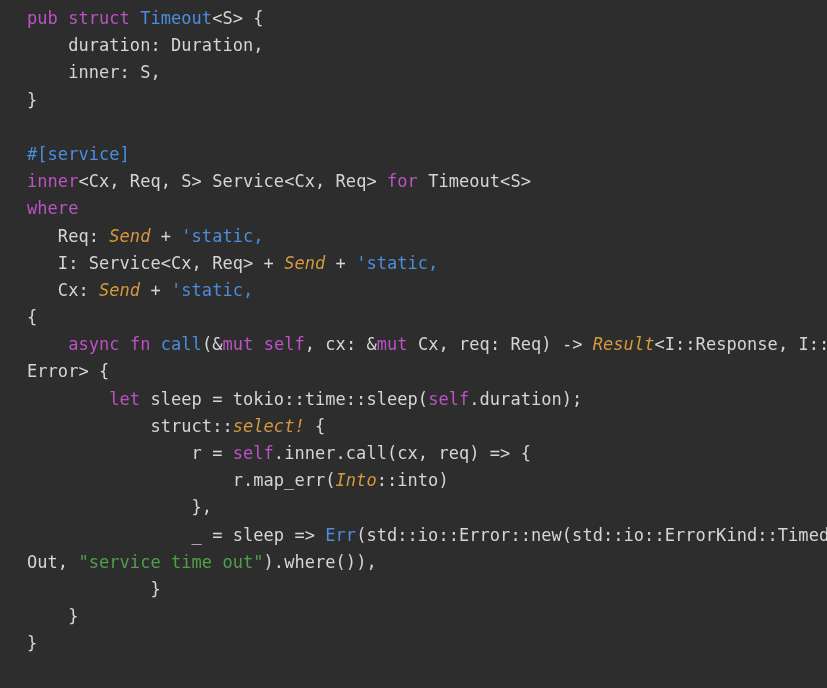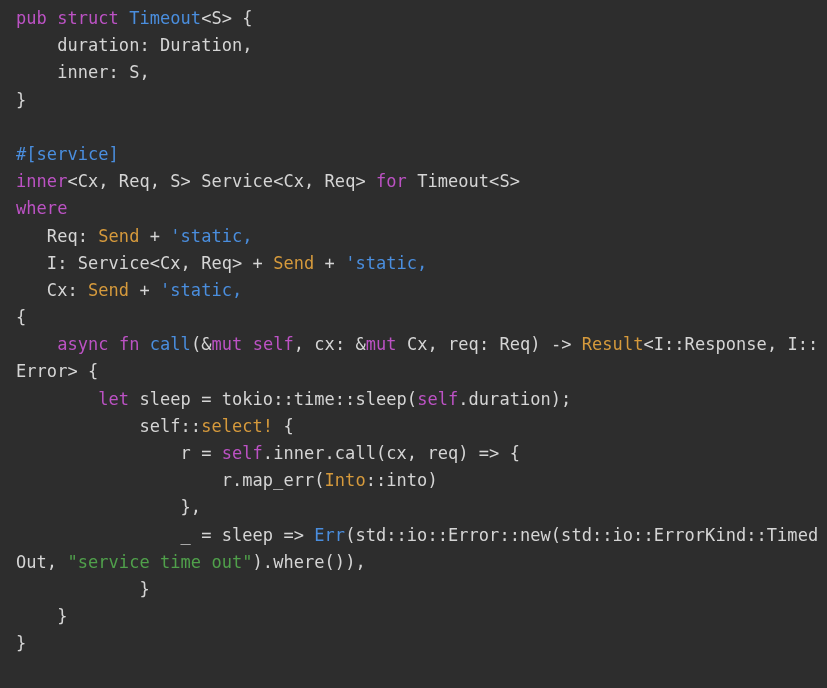--- a/index.html
+++ b/index.html
@@ -9,37 +9,37 @@
   body {
     width: 827px;
     height: 688px;
     overflow: hidden;
     background: var(--term-bg, #2d2d2d);
   }
   .terminal {
     width: 827px;
     height: 688px;
     box-sizing: border-box;
-    padding: 5px 0 0 16px;
+    padding: 5px 0 0 27px;
     background: var(--term-bg, #2d2d2d);
     font-family: "DejaVu Sans Mono", "Liberation Mono", monospace;
     font-size: 17px;
     overflow: hidden;
   }
   .code-line {
     height: 27.2px;
     line-height: 27.2px;
     white-space: pre;
     letter-spacing: 0.05px;
     color: var(--c-default, #d5d5d5);
   }
   .tok-default { color: var(--c-default, #d5d5d5); }
   .tok-keyword { color: var(--c-keyword, #bc52c4); }
   .tok-blue    { color: var(--c-blue, #4a8ede); }
-  .tok-gold    { color: var(--c-gold, #d69a3c); }
+  .tok-gold    { color: var(--c-gold, #d69a3c); font-style: italic; }
   .tok-green   { color: var(--c-green, #50a04b); }
 </style>
 </head>
 <body>
 
 <div class="terminal">
   <div id="code-lines-container">
       <div class="code-line"><span class="tok-keyword">pub struct </span><span class="tok-blue">Timeout</span><span class="tok-default">&lt;S&gt; {</span></div>
       <div class="code-line"><span class="tok-default">    duration: Duration,</span></div>
       <div class="code-line"><span class="tok-default">    inner: S,</span></div>
@@ -48,21 +48,21 @@
       <div class="code-line"><span class="tok-blue">#[service]</span></div>
       <div class="code-line"><span class="tok-keyword">inner</span><span class="tok-default">&lt;Cx, Req, S&gt; Service&lt;Cx, Req&gt; </span><span class="tok-keyword">for</span><span class="tok-default"> Timeout&lt;S&gt;</span></div>
       <div class="code-line"><span class="tok-keyword">where</span></div>
       <div class="code-line"><span class="tok-default">   Req: </span><span class="tok-gold">Send</span><span class="tok-default"> + </span><span class="tok-blue">'static,</span></div>
       <div class="code-line"><span class="tok-default">   I: Service&lt;Cx, Req&gt; + </span><span class="tok-gold">Send</span><span class="tok-default"> + </span><span class="tok-blue">'static,</span></div>
       <div class="code-line"><span class="tok-default">   Cx: </span><span class="tok-gold">Send</span><span class="tok-default"> + </span><span class="tok-blue">'static,</span></div>
       <div class="code-line"><span class="tok-default">{</span></div>
       <div class="code-line"><span class="tok-default">    </span><span class="tok-keyword">async</span><span class="tok-default"> </span><span class="tok-keyword">fn</span><span class="tok-default"> </span><span class="tok-blue">call</span><span class="tok-default">(&amp;</span><span class="tok-keyword">mut</span><span class="tok-default"> </span><span class="tok-keyword">self</span><span class="tok-default">, cx: &amp;</span><span class="tok-keyword">mut</span><span class="tok-default"> Cx, req: Req) -&gt; </span><span class="tok-gold">Result</span><span class="tok-default">&lt;I::Response, I::</span></div>
       <div class="code-line"><span class="tok-default">Error&gt; {</span></div>
       <div class="code-line"><span class="tok-default">        </span><span class="tok-keyword">let</span><span class="tok-default"> sleep = tokio::time::sleep(</span><span class="tok-keyword">self</span><span class="tok-default">.duration);</span></div>
-      <div class="code-line"><span class="tok-default">            self::</span><span class="tok-gold">select!</span><span class="tok-default"> {</span></div>
+      <div class="code-line"><span class="tok-default">            struct::</span><span class="tok-gold">select!</span><span class="tok-default"> {</span></div>
       <div class="code-line"><span class="tok-default">                r = </span><span class="tok-keyword">self</span><span class="tok-default">.inner.call(cx, req) =&gt; {</span></div>
       <div class="code-line"><span class="tok-default">                    r.map_err(</span><span class="tok-gold">Into</span><span class="tok-default">::into)</span></div>
       <div class="code-line"><span class="tok-default">                },</span></div>
       <div class="code-line"><span class="tok-default">                _ = sleep =&gt; </span><span class="tok-blue">Err</span><span class="tok-default">(std::io::Error::new(std::io::ErrorKind::Timed</span></div>
       <div class="code-line"><span class="tok-default">Out, </span><span class="tok-green">"service time out"</span><span class="tok-default">).where()),</span></div>
       <div class="code-line"><span class="tok-default">            }</span></div>
       <div class="code-line"><span class="tok-default">    }</span></div>
       <div class="code-line"><span class="tok-default">}</span></div>
     </div>
 </div>

